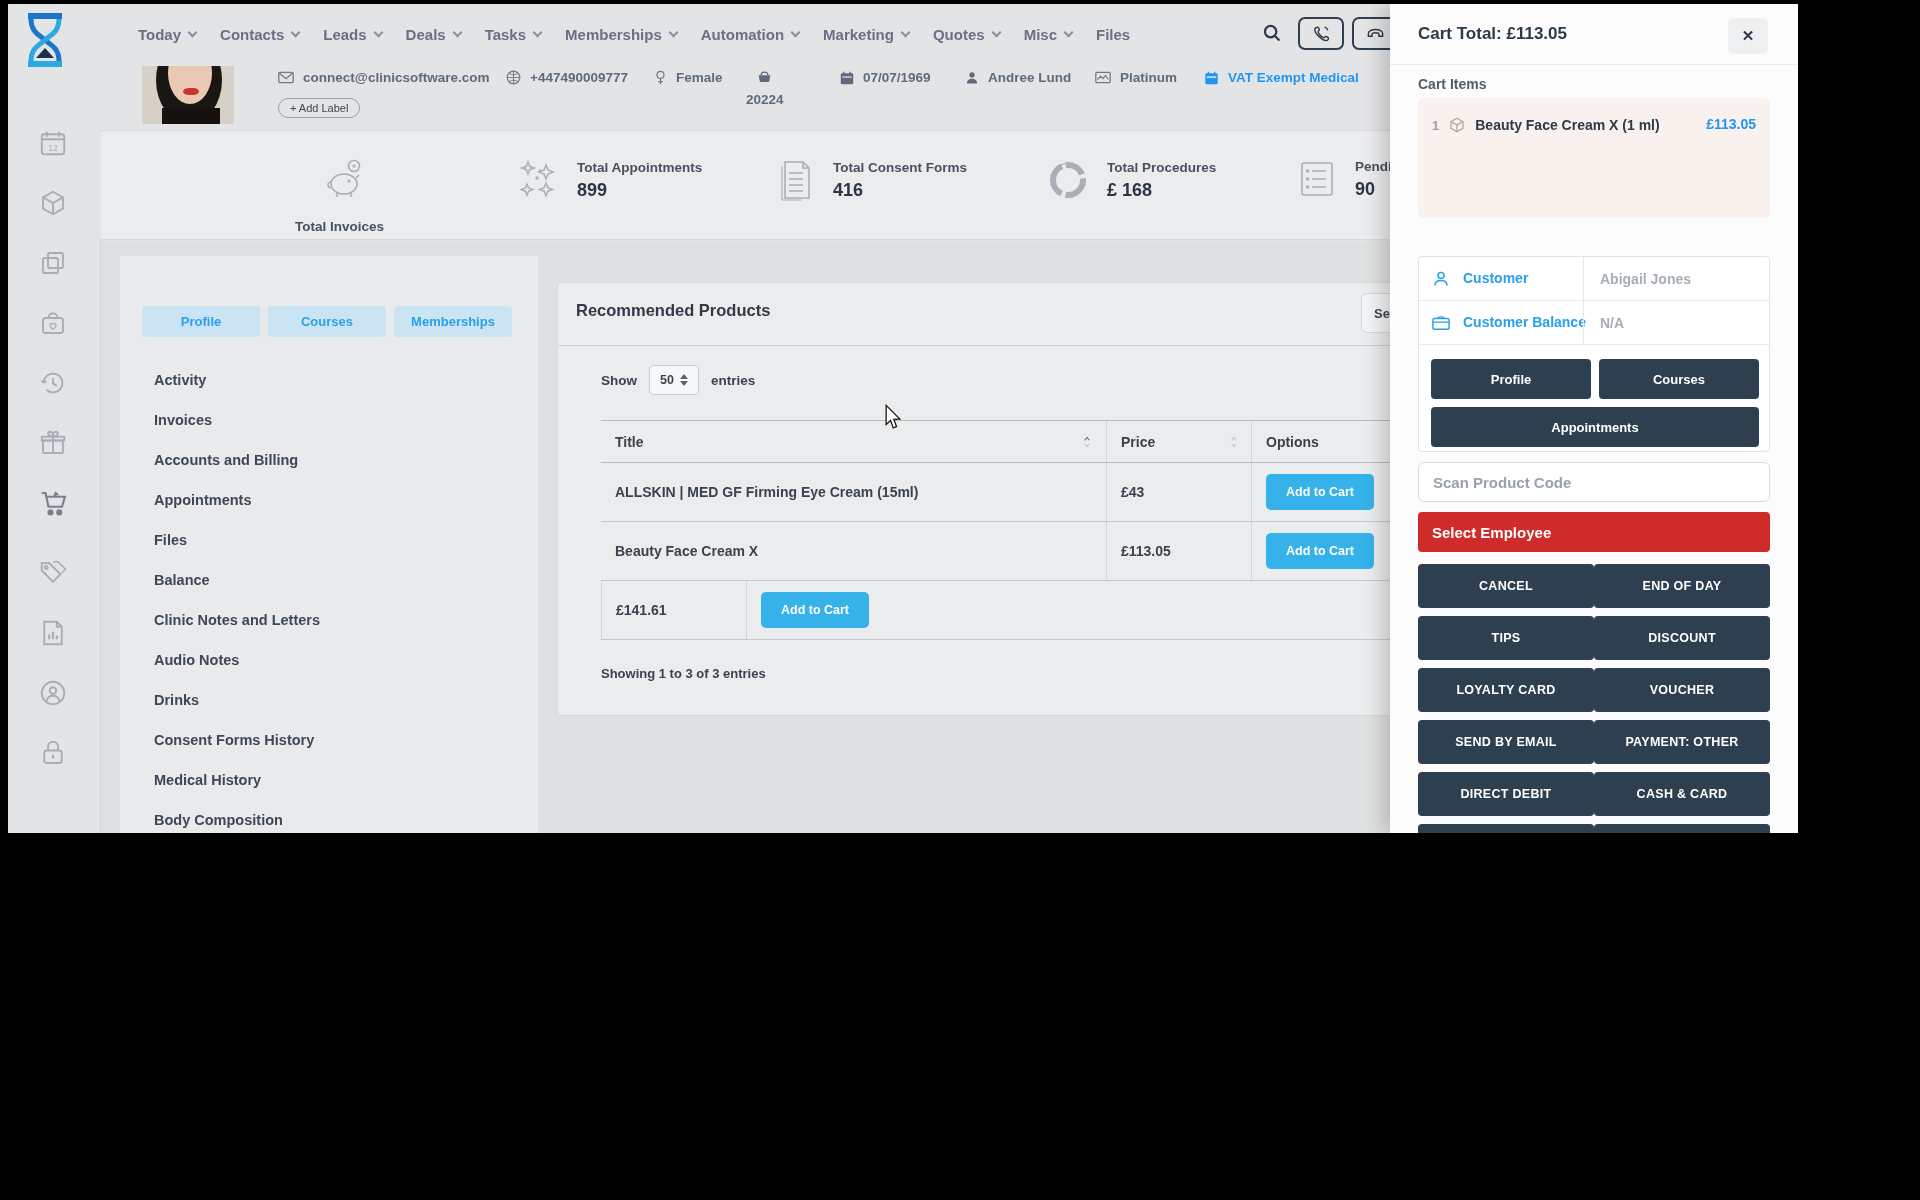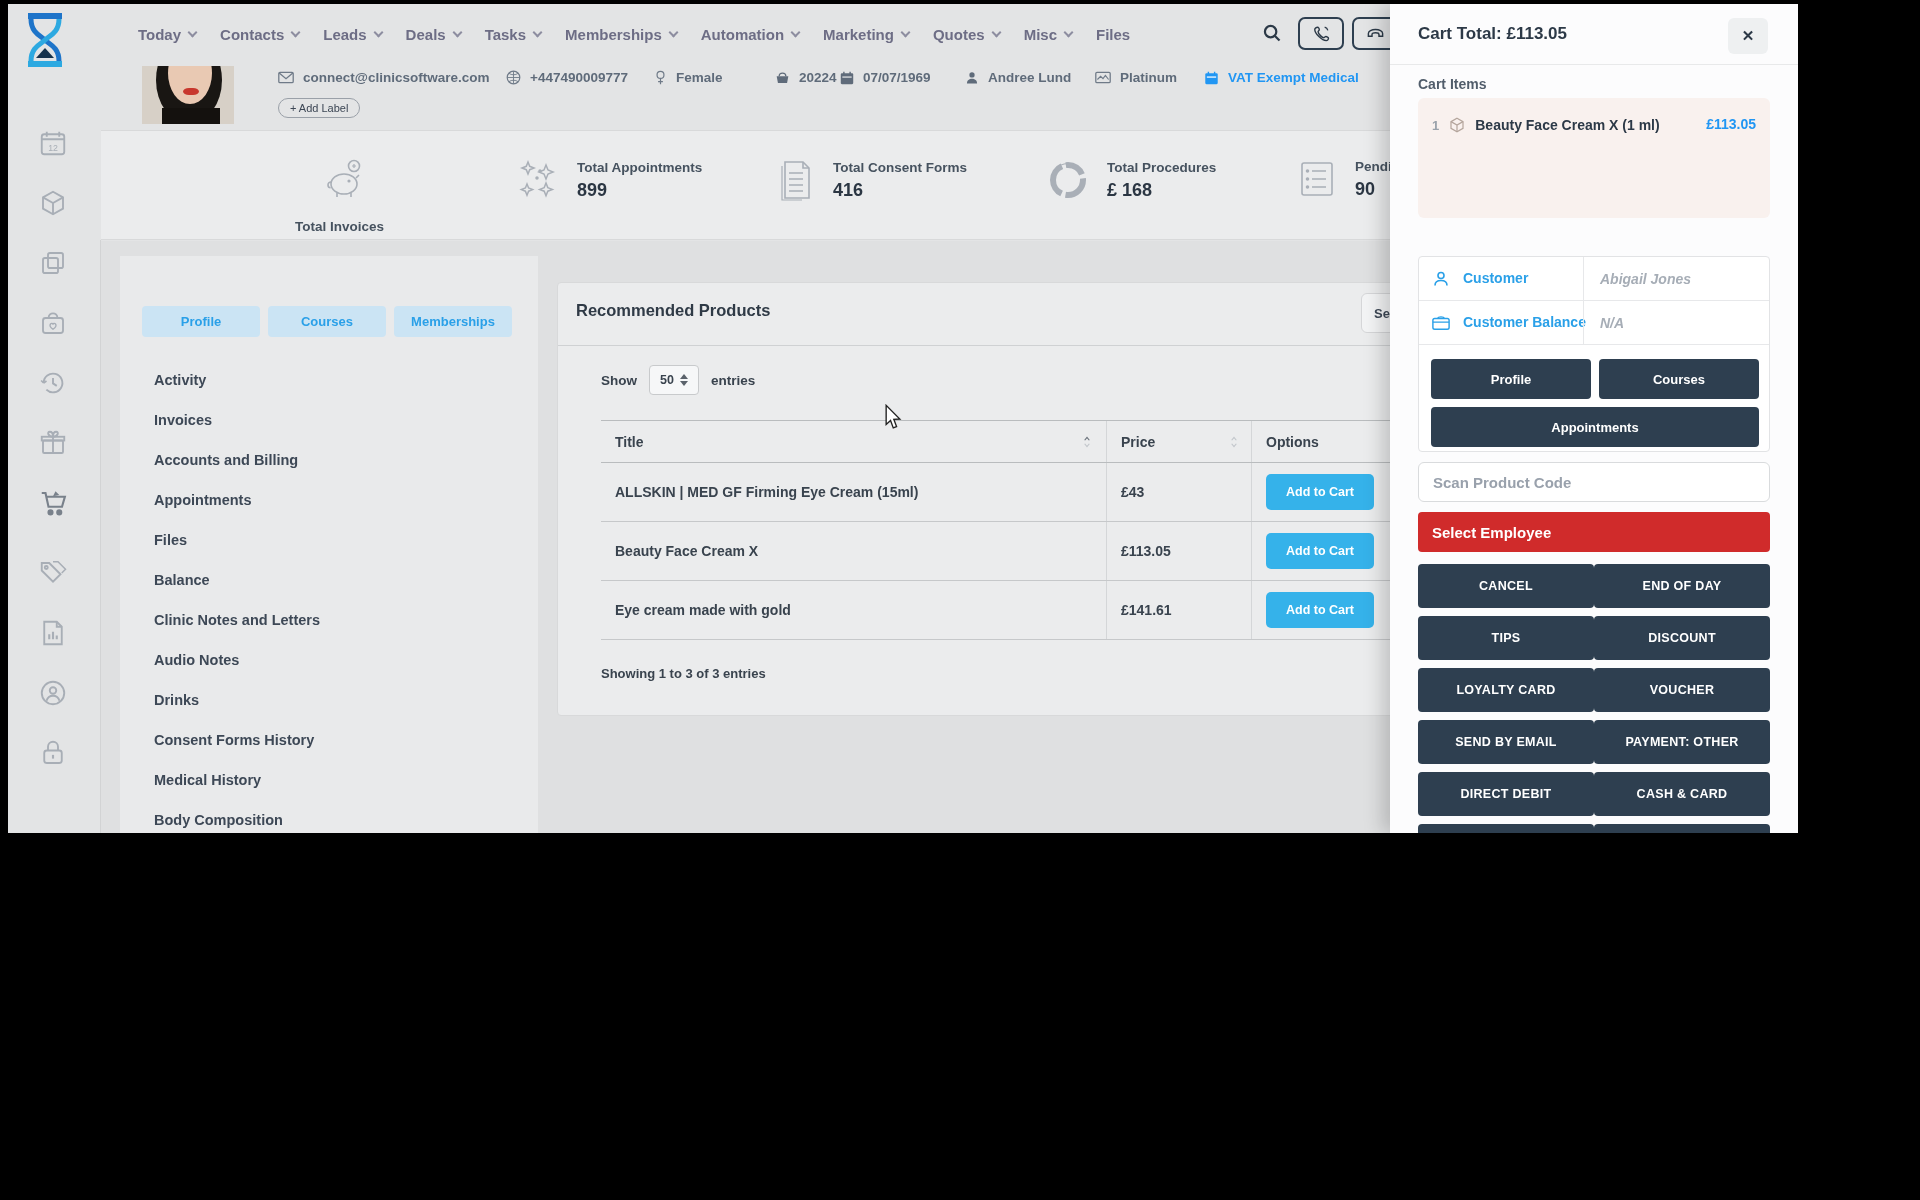--- a/index.html
+++ b/index.html
@@ -100,21 +100,21 @@
   .ci-row{position:absolute;left:14px;top:18px;display:flex;gap:9px;align-items:center;}
   .ci-qty{font-size:13px;font-weight:600;color:#9aa2ab;}
   .ci-name{font-size:14px;font-weight:700;color:#2c3947;}
   .ci-price{position:absolute;right:14px;top:18px;font-size:14px;font-weight:700;color:#2196f3;}
   .cust-box{position:absolute;left:28px;top:252px;width:352px;height:196px;background:#fff;
             border:1px solid #e2e3e5;border-radius:4px;}
   .cust-row{position:absolute;left:0;width:100%;height:44px;border-bottom:1px solid #e7e8ea;}
   .cust-row svg{position:absolute;left:13px;top:13px;}
   .cust-lab{position:absolute;left:44px;top:13px;font-size:14px;font-weight:700;color:#2aa0e8;}
   .cust-val{position:absolute;left:164px;top:0;height:100%;border-left:1px solid #e7e8ea;
-            display:flex;align-items:center;padding-left:16px;font-size:14px;font-weight:600;color:#a6adb6;font-style:italic;}
+            display:flex;align-items:center;padding-left:16px;font-size:14px;font-weight:600;color:#a6adb6;}
   .cbtn{position:absolute;height:40px;background:#2e3f50;border-radius:4px;color:#fff;font-size:13px;
         font-weight:700;display:flex;align-items:center;justify-content:center;cursor:pointer;}
   .scan{position:absolute;left:28px;top:458px;width:352px;height:40px;background:#fff;
         border:1px solid #d9dbdd;border-radius:6px;padding:0 14px;font-size:15px;color:#2c3947;
         font-family:"Liberation Sans",sans-serif;outline:none;}
   .scan::placeholder{color:#99a1ac;font-weight:600;}
   .sel-emp{position:absolute;left:28px;top:508px;width:352px;height:40px;background:#d02b2b;border-radius:4px;
            color:#fff;font-size:15px;font-weight:700;display:flex;align-items:center;padding-left:14px;cursor:pointer;}
   .agrid{position:absolute;left:28px;top:560px;width:352px;display:grid;
          grid-template-columns:1fr 1fr;gap:8px 0;}
@@ -223,21 +223,21 @@
         </svg>
     <span>+447490009777</span>
   </div>
   <div class="cinfo-item" style="left:646px;">
     <svg width="13" height="15" viewBox="0 0 16 20">
           <circle cx="8" cy="6.5" r="4.6" fill="none" stroke="#6f7a88" stroke-width="1.6"></circle>
           <path d="M8 11v8M4.8 15.5h6.4" stroke="#6f7a88" stroke-width="1.6"></path>
         </svg>
     <span>Female</span>
   </div>
-  <div class="cinfo-item" style="left:767px;">
+  <div class="cinfo-item" style="left:738px;flex-direction:column;">
     <svg width="15" height="13" viewBox="0 0 18 15">
           <path d="M2 6h14l-1.5 8h-11z" fill="#5f6b7a"></path>
           <path d="M5 6c0-5 8-5 8 0" fill="none" stroke="#5f6b7a" stroke-width="1.6"></path>
         </svg>
     <span>20224</span>
   </div>
   <div class="cinfo-item" style="left:832px;">
     <svg width="14" height="14" viewBox="0 0 18 18">
           <rect x="1" y="3" width="16" height="14" rx="1.5" fill="#5f6b7a"></rect>
           <path d="M5 1v4M13 1v4" stroke="#5f6b7a" stroke-width="1.8"></path>
@@ -466,21 +466,20 @@
             </div>
       </div>
       <div class="trow tbody">
         <div class="c1">Beauty Face Cream X</div>
         <div class="c2">£113.05</div>
         <div class="c3">
               <div class="add-btn">Add to Cart</div>
             </div>
       </div>
       <div class="trow tbody">
-        <div class="c1">Eye cream made with gold</div>
         <div class="c2">£141.61</div>
         <div class="c3">
               <div class="add-btn">Add to Cart</div>
             </div>
       </div>
     </div>
     <div class="tfoot">Showing 1 to 3 of 3 entries</div>
   </div>
 
   <svg class="cursor" width="22" height="26" viewBox="0 0 12 19">

